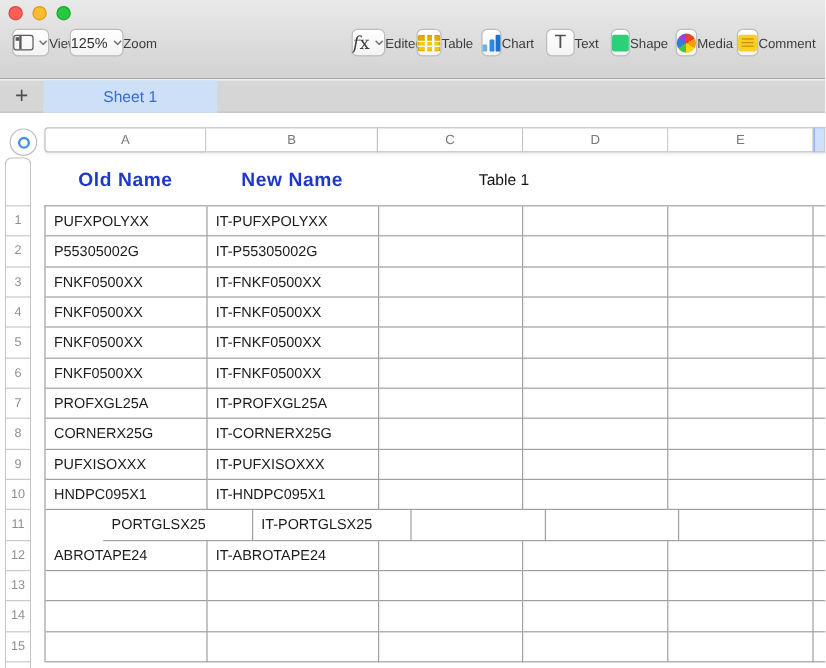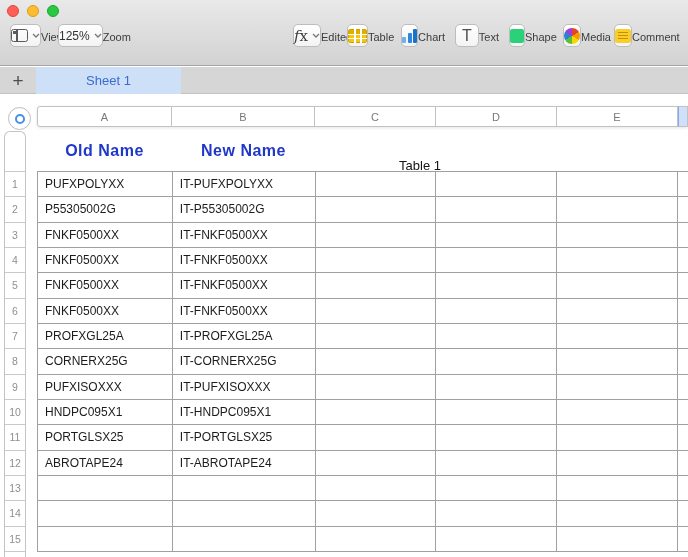--- a/index.html
+++ b/index.html
@@ -79,21 +79,21 @@
   .colheader.partial { background:#cfe1fa; border-left:1px solid #85abe4; }
 
   
   .rowstrip { position:absolute; left:4px; top:131px; width:22px; height:426px; background:#fff;
               border:1px solid #c4c4c4; border-bottom:none; border-radius:6px 6px 0 0; overflow:hidden; }
   .rowstrip .spacer { height:40px; border-bottom:1px solid #c9c9c9; }
   .rownum { height:25.33px; border-bottom:1px solid #c9c9c9; display:flex; align-items:center;
             justify-content:center; font-size:10.5px; color:#8f8f8f; }
 
   
-  .table-name { position:absolute; left:380px; top:158px; width:80px; text-align:center;
+  .table-name { position:absolute; left:380px; top:142px; width:80px; text-align:center;
                 font-size:13px; color:#141414; }
   .thead { position:absolute; left:37px; top:131px; height:40px; display:flex; }
   .thead .hcell { display:flex; align-items:center; justify-content:center;
                   font-size:16px; font-weight:700; color:#2038c8; letter-spacing:0.5px; }
   .tbody { position:absolute; left:37px; top:171px; width:651px; border-top:1px solid #a0a0a0;
            border-left:1px solid #a0a0a0; }
   .trow { display:flex; height:25.33px; }
   .tcell { border-right:1px solid #a0a0a0; border-bottom:1px solid #a0a0a0; font-size:12px; color:#1c1c1c;
            display:flex; align-items:center; padding-left:7px; overflow:hidden; white-space:nowrap; }
   .tcell.last { border-right:none; }
@@ -308,21 +308,21 @@
       </div>
       <div class="trow">
         <div class="tcell" style="width: 135px;">HNDPC095X1</div>
         <div class="tcell" style="width: 143px;">IT-HNDPC095X1</div>
         <div class="tcell" style="width: 121px;"></div>
         <div class="tcell" style="width: 121px;"></div>
         <div class="tcell" style="width: 121px;"></div>
         <div class="tcell last" style="width: 10px;"></div>
       </div>
       <div class="trow">
-        <div class="tcell" style="width: 135px;">PORTGLSX25</div>
+        <div class="tcell" style="width: 135px; margin-left: 48px;">PORTGLSX25</div>
         <div class="tcell" style="width: 143px;">IT-PORTGLSX25</div>
         <div class="tcell" style="width: 121px;"></div>
         <div class="tcell" style="width: 121px;"></div>
         <div class="tcell" style="width: 121px;"></div>
         <div class="tcell last" style="width: 10px;"></div>
       </div>
       <div class="trow">
         <div class="tcell" style="width: 135px;">ABROTAPE24</div>
         <div class="tcell" style="width: 143px;">IT-ABROTAPE24</div>
         <div class="tcell" style="width: 121px;"></div>

